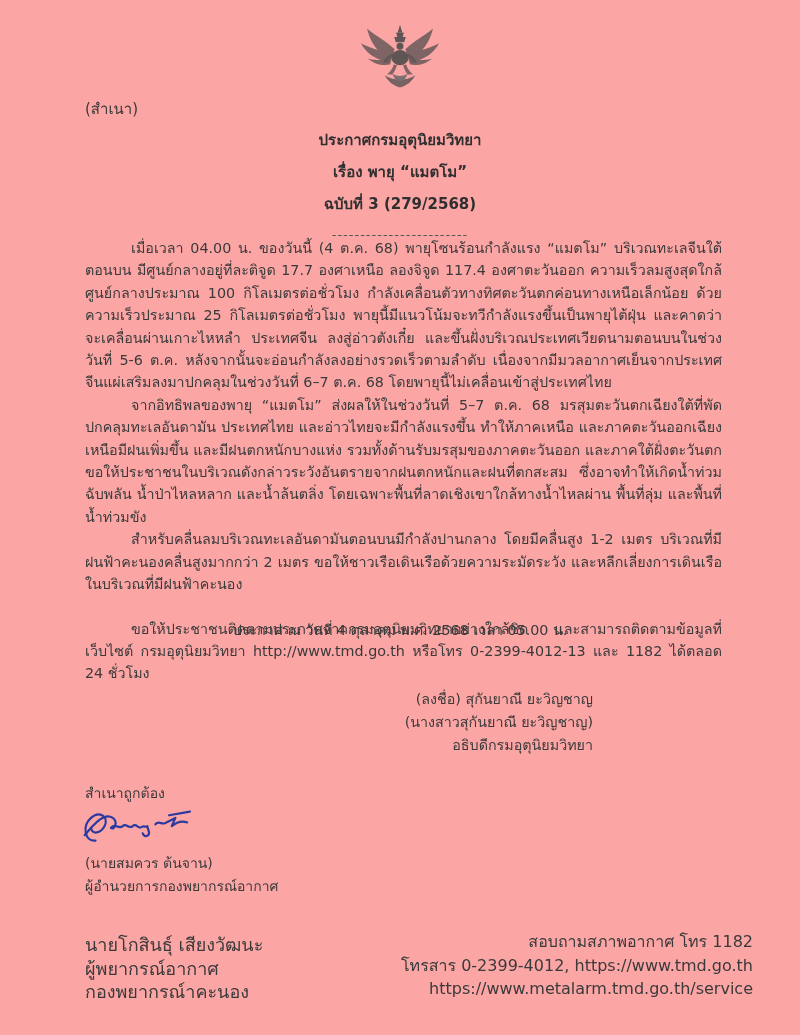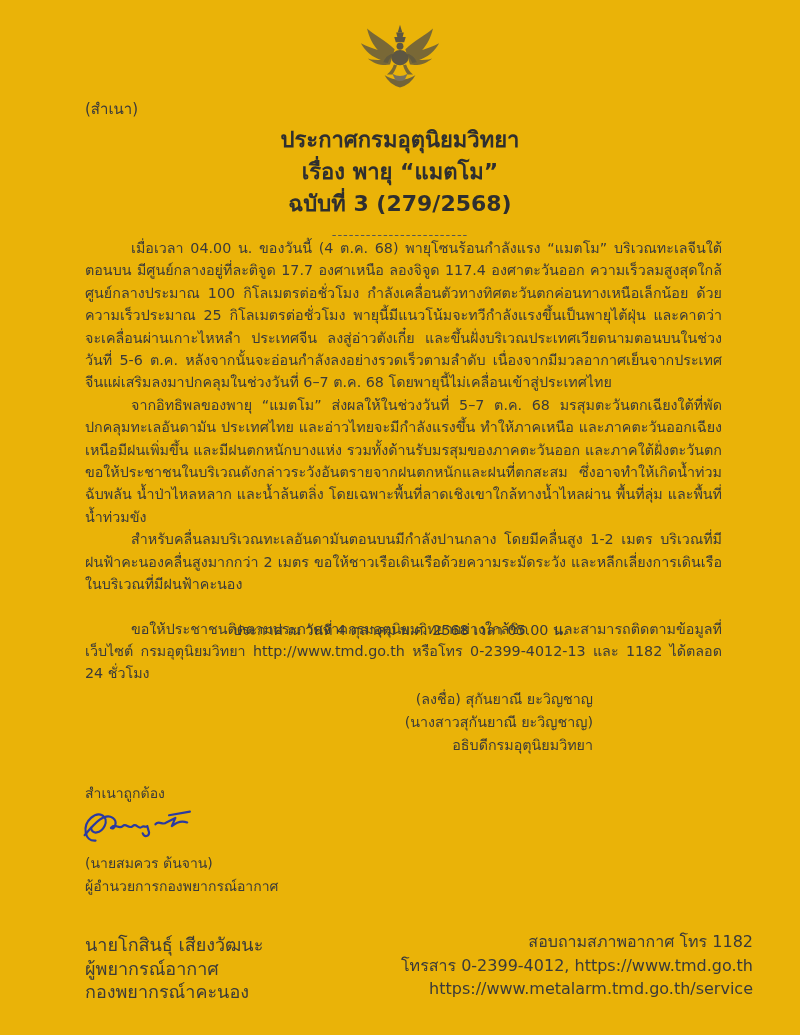--- a/index.html
+++ b/index.html
@@ -4,38 +4,38 @@
 <style>
   * { margin:0; padding:0; box-sizing:border-box; }
   html,body { background:#fff; }
   body {
     width:800px; height:1035px;
     font-family:"DejaVu Sans","Liberation Sans",sans-serif;
     color:#3a3a3a;
     position:relative;
     overflow:hidden;
   }
-  .page { position:absolute; inset:0; background:#eab308; }
+  .page { position:absolute; inset:0; background:#fca5a5; }
 
   .emblem {
     position:absolute; top:22px; left:50%; transform:translateX(-50%);
     width:92px; height:76px;
   }
 
   .copy-label {
     position:absolute; top:97px; left:85px;
     font-size:15px;
   }
 
   .doc-header {
     position:absolute; top:124px; left:0; width:100%;
     text-align:center;
   }
   .doc-header .h-line {
-    font-weight:bold; font-size:22px; line-height:32px;
+    font-weight:bold; font-size:15px; line-height:32px;
     color:#2f2f2f;
   }
   .doc-header .separator {
     font-size:13px; letter-spacing:1px; color:#555;
     line-height:26px; margin-top:2px;
   }
 
   .body-text {
     position:absolute; top:237px; left:85px; width:637px;
     font-size:14.3px; line-height:22.4px;

